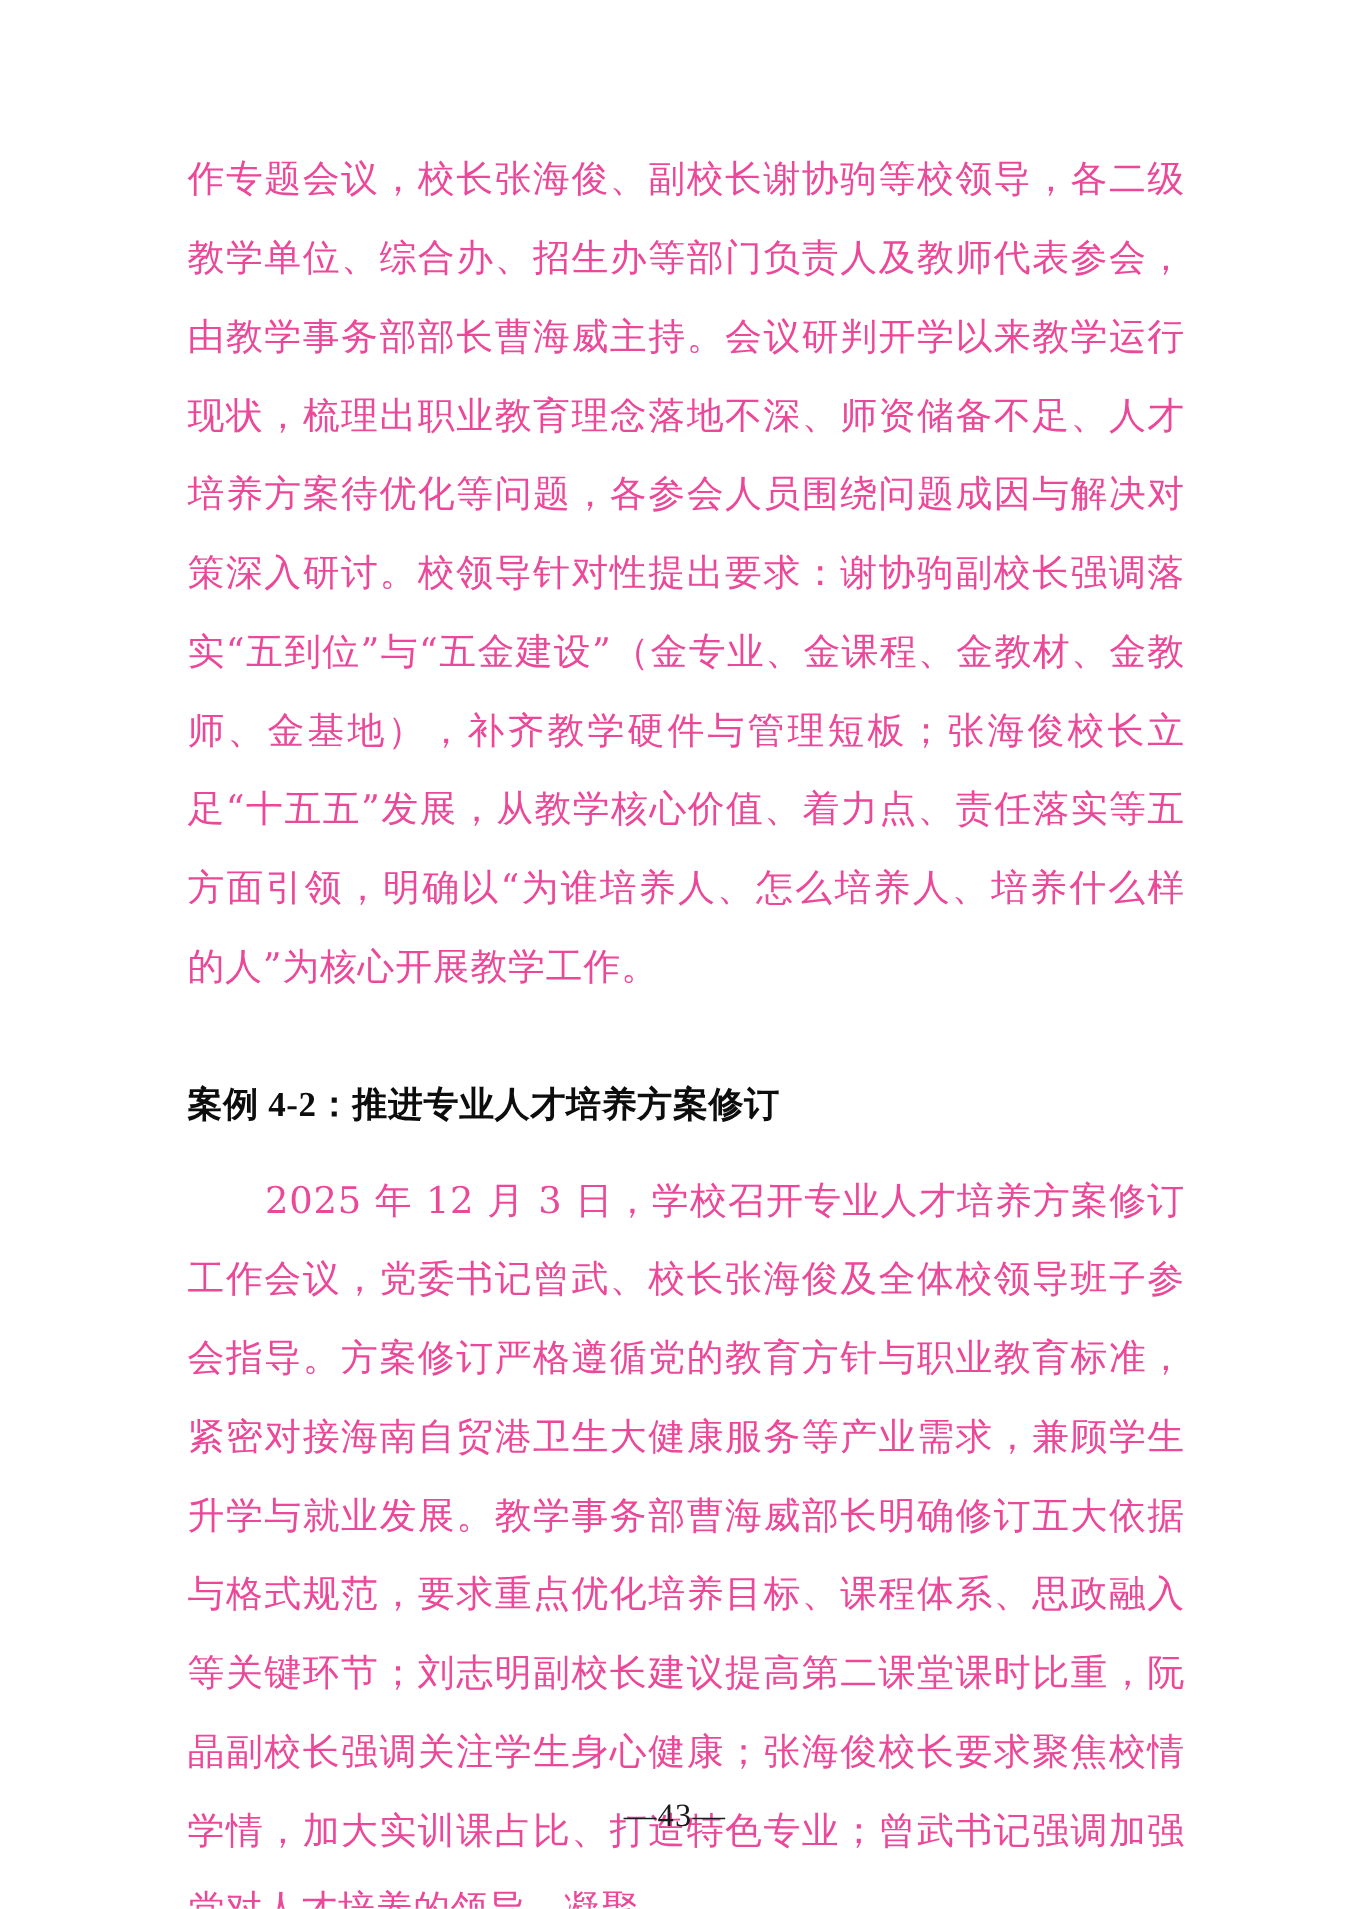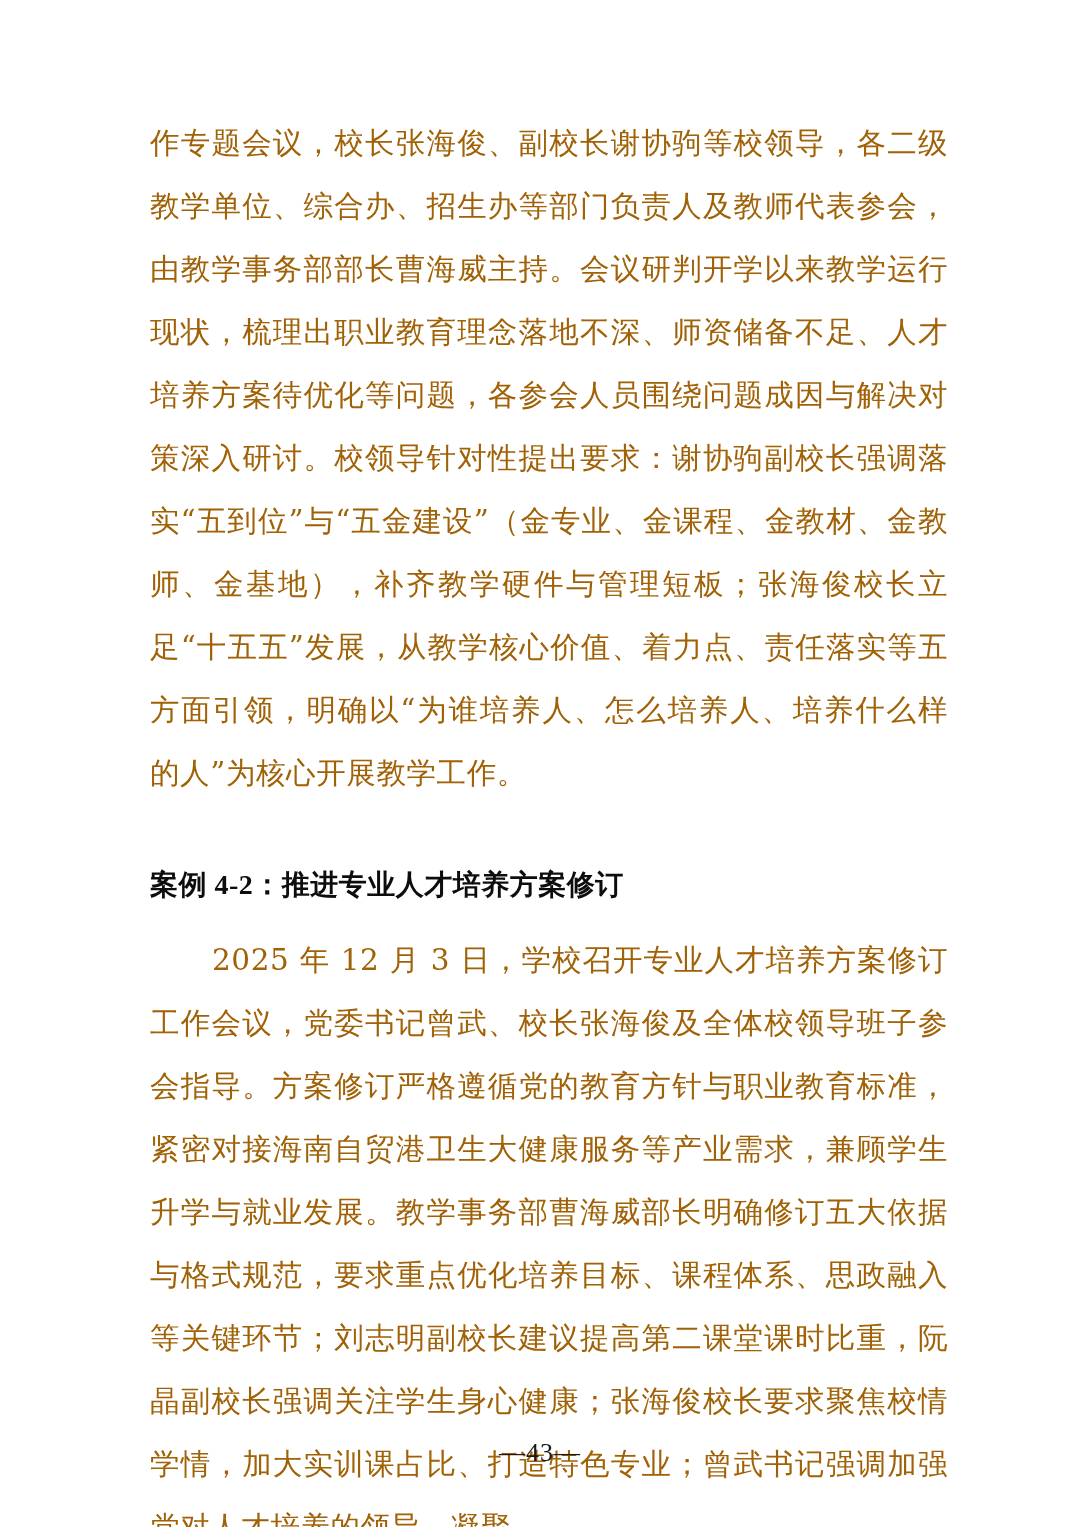--- a/index.html
+++ b/index.html
@@ -29,21 +29,21 @@
     top: 112px;
     width: 798px;
   }
   .para {
     font-family: "DejaVu Serif", serif;
     font-size: 29.5px;
     line-height: 63px;
     letter-spacing: 0.6px;
     text-align: justify;
     text-justify: inter-character;
-    color: #a16207;
+    color: #ec4899;
     margin: 0;
   }
   .para.continued {
     text-indent: 0;
   }
   .para.indented {
     text-indent: 62px;
   }
   .heading {
     font-family: Liberation Serif, serif;

